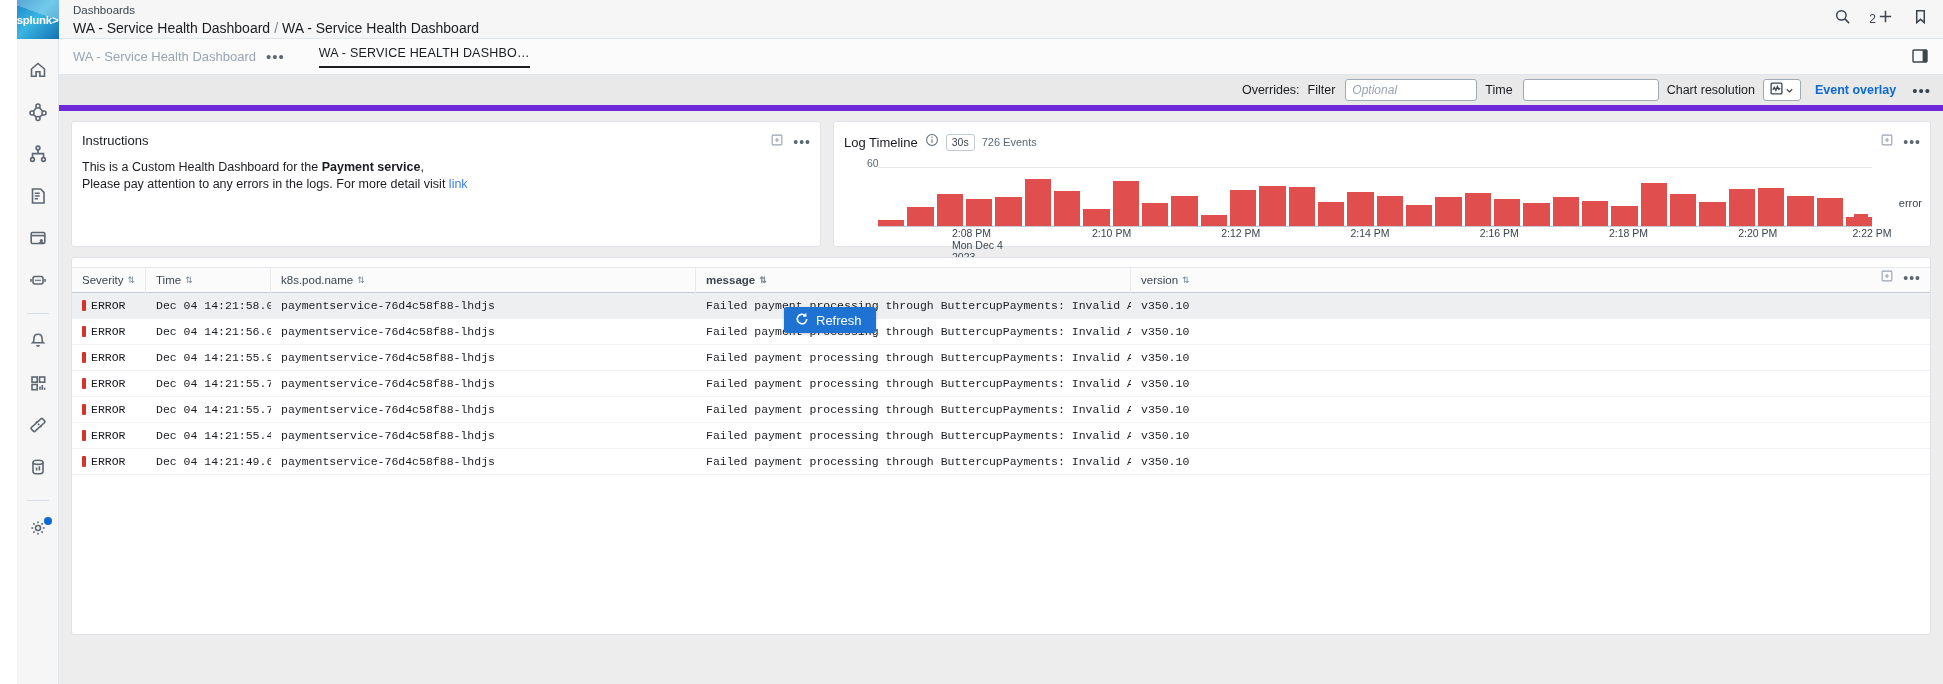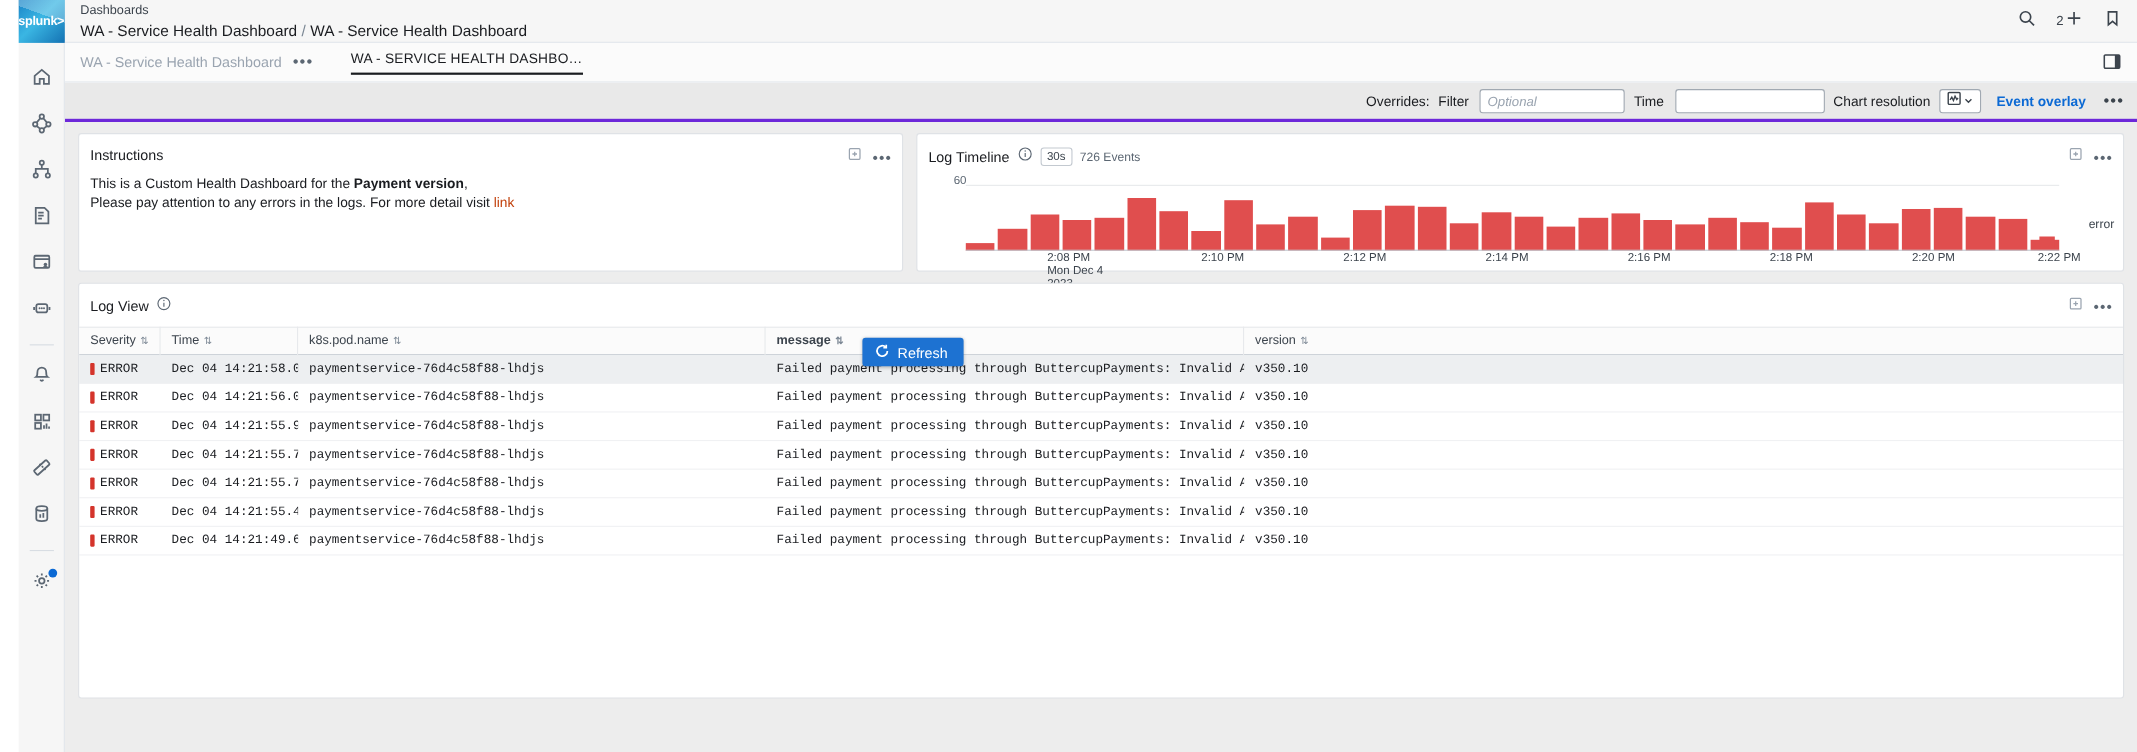--- a/index.html
+++ b/index.html
@@ -69,21 +69,21 @@
   .tab-muted{ font-size:13px; color:#9aa4b0; margin-right:10px; cursor:pointer; }
   .tab-dots{ color:#5c6773; font-size:15px; letter-spacing:1px; cursor:pointer; margin-right:34px; }
   .tab-active{
     font-size:12.5px; color:#1a1c20; letter-spacing:.2px;
     border-bottom:2px solid #1a1c20; padding-bottom:6px; cursor:pointer;
   }
   .panel-toggle{ position:absolute; right:14px; top:8px; cursor:pointer; }
 
   
   .overrides{
-    height:36px; background:#e9e9e9; border-bottom:3px solid #6d28d9;
+    height:36px; background:#e9e9e9; border-bottom:6px solid #6d28d9;
     display:flex; align-items:center; justify-content:flex-end; padding-right:12px; gap:8px;
   }
   .ov-label{ font-size:12.5px; color:#1a1c20; }
   .ov-input{
     height:22px; border:1px solid #a1a9b2; border-radius:3px; background:#fff;
     padding:0 6px; font-size:12px; color:#1a1c20; outline:none;
     font-family:"Liberation Sans", sans-serif;
   }
   .ov-input::placeholder{ color:#9aa4b0; font-style:italic; }
   .ov-filter{ width:132px; margin-left:2px; }
@@ -112,21 +112,21 @@
   .badge-30s{
     border:1px solid #c3c9d0; border-radius:3px; font-size:10.5px; color:#3c444d;
     padding:1px 5px; line-height:13px;
   }
   .events-count{ font-size:11px; color:#5c6773; }
   .card-tools{ position:absolute; right:9px; top:11px; display:flex; align-items:center; gap:9px; }
   .card-tools svg{ stroke:#9aa4b0; fill:none; stroke-width:1.3; }
   .card-dots{ color:#5c6773; font-size:14px; letter-spacing:1px; cursor:pointer; }
   .instr-body{ padding:11px 12px 0 10px; font-size:12.5px; color:#1a1c20; line-height:17px; }
   .instr-body b{ font-weight:700; }
-  .instr-link{ color:#c2410c; cursor:pointer; }
+  .instr-link{ color:#3b82f6; cursor:pointer; }
 
   
   .chart-wrap{ position:relative; height:104px; padding:6px 10px 0 10px; }
   .y-label{ position:absolute; left:33px; top:6px; font-size:10.5px; color:#5c6773; }
   .gridline{ position:absolute; left:44px; right:58px; top:16px; border-top:1px solid #e7e9ec; }
   .bars{
     position:absolute; left:44px; right:58px; bottom:28px; top:16px;
     display:flex; align-items:flex-end; gap:3px;
   }
   .bar{ flex:1; background:#e04e4e; }
@@ -374,21 +374,21 @@
             <span>
               <svg width="14" height="14" viewBox="0 0 16 16">
                   <rect x="2.5" y="2.5" width="11" height="11" rx="1"></rect>
                   <path d="M8 5.6v4.8M5.6 8h4.8"></path>
                 </svg>
             </span>
             <span class="card-dots">•••</span>
           </div>
           <div class="instr-body">
             <div>
-              <span>This is a Custom Health Dashboard for the </span><b>Payment version</b><span>,</span>
+              <span>This is a Custom Health Dashboard for the </span><b>Payment service</b><span>,</span>
             </div>
             <div>
               <span>Please pay attention to any errors in the logs. For more detail visit </span><span class="instr-link">link</span>
             </div>
           </div>
         </div>
 
         <div class="card card-timeline">
           <div class="card-head">
             <span class="card-title">Log Timeline</span>
@@ -462,30 +462,20 @@
                 <div class="tick" style="left: 88.5%;">2:20 PM</div>
                 <div class="tick" style="left: 100%;">2:22 PM</div>
               </div>
             <div class="legend-bar"></div>
             <span class="legend-err">error</span>
           </div>
         </div>
       </div>
 
       <div class="card card-logview">
-        <div class="card-head">
-          <span class="card-title">Log View</span>
-          <span>
-            <svg width="14" height="14" viewBox="0 0 16 16" style="stroke:#5c6773;fill:none;stroke-width:1.2">
-                <circle cx="8" cy="8" r="6.2"></circle>
-                <path d="M8 7v4.2"></path>
-                <circle cx="8" cy="4.8" r=".75" fill="#5c6773" stroke="none"></circle>
-              </svg>
-          </span>
-        </div>
         <div class="card-tools">
           <span>
             <svg width="14" height="14" viewBox="0 0 16 16">
                 <rect x="2.5" y="2.5" width="11" height="11" rx="1"></rect>
                 <path d="M8 5.6v4.8M5.6 8h4.8"></path>
               </svg>
           </span>
           <span class="card-dots">•••</span>
         </div>
 

